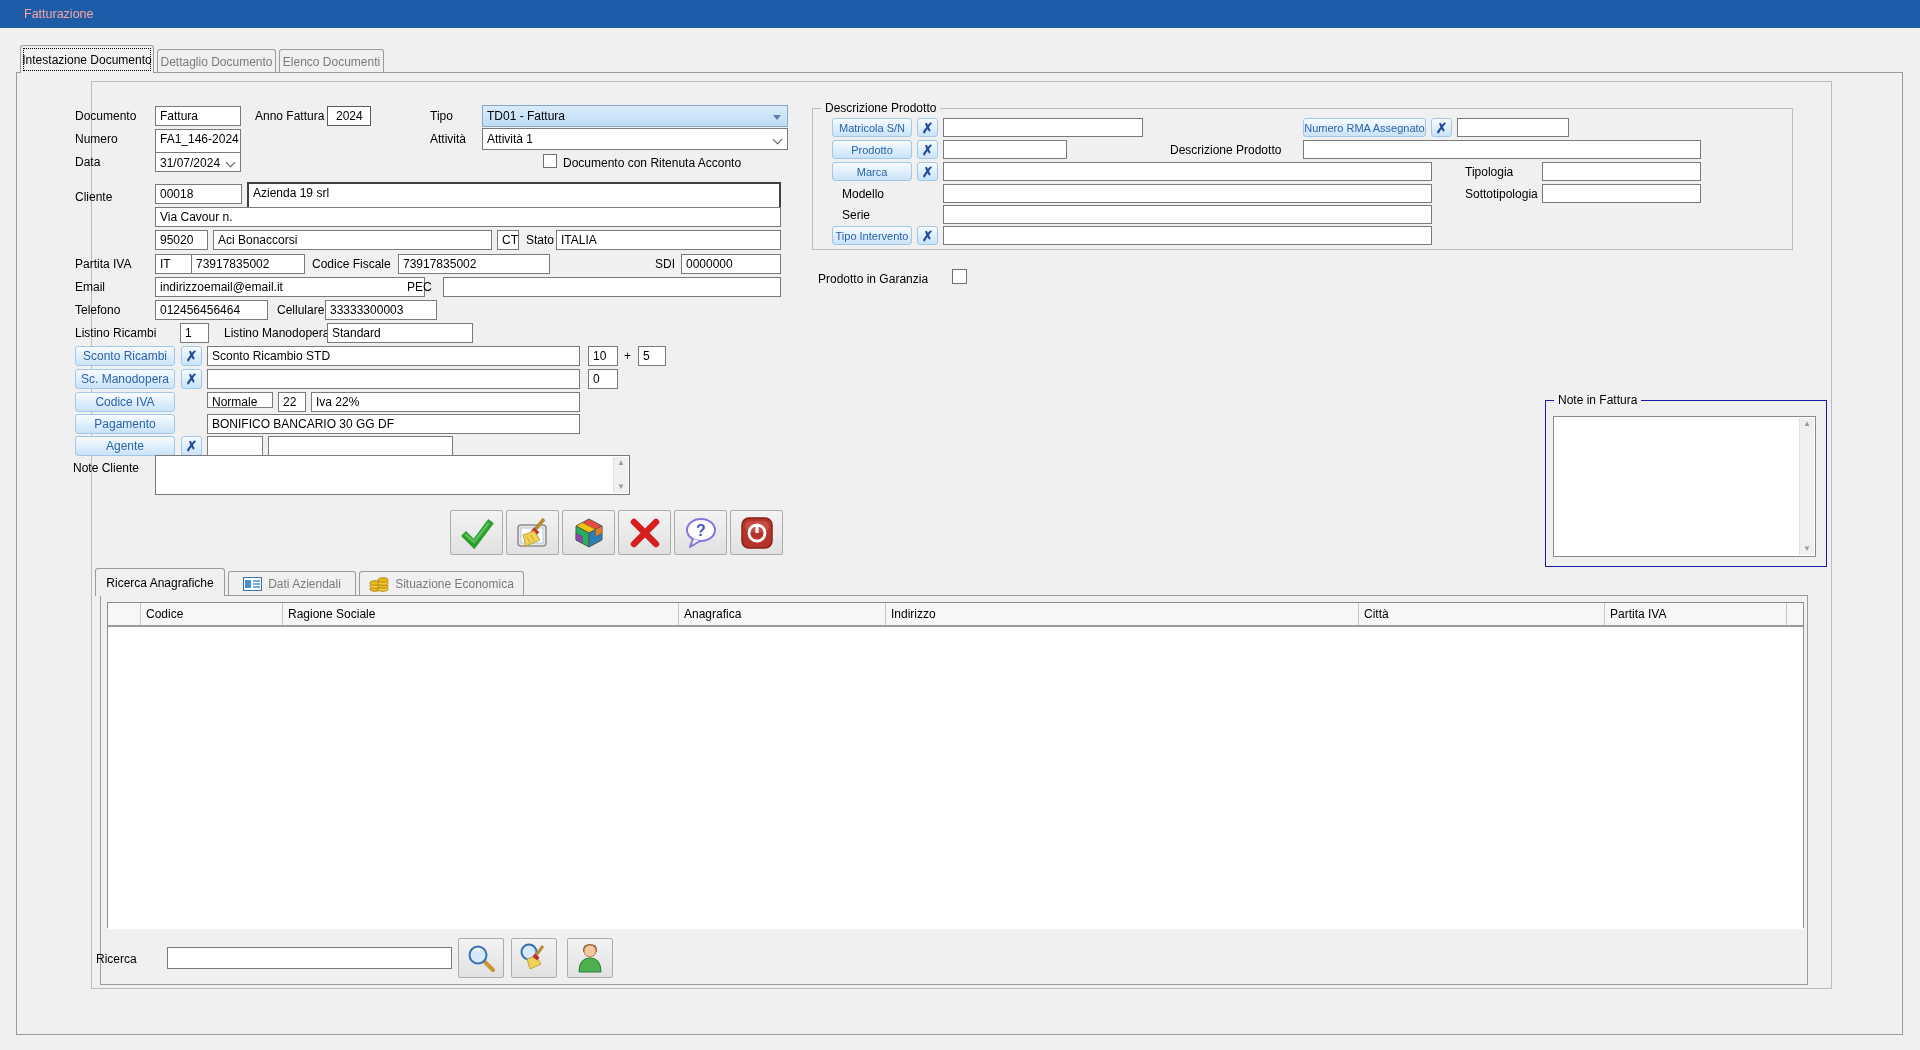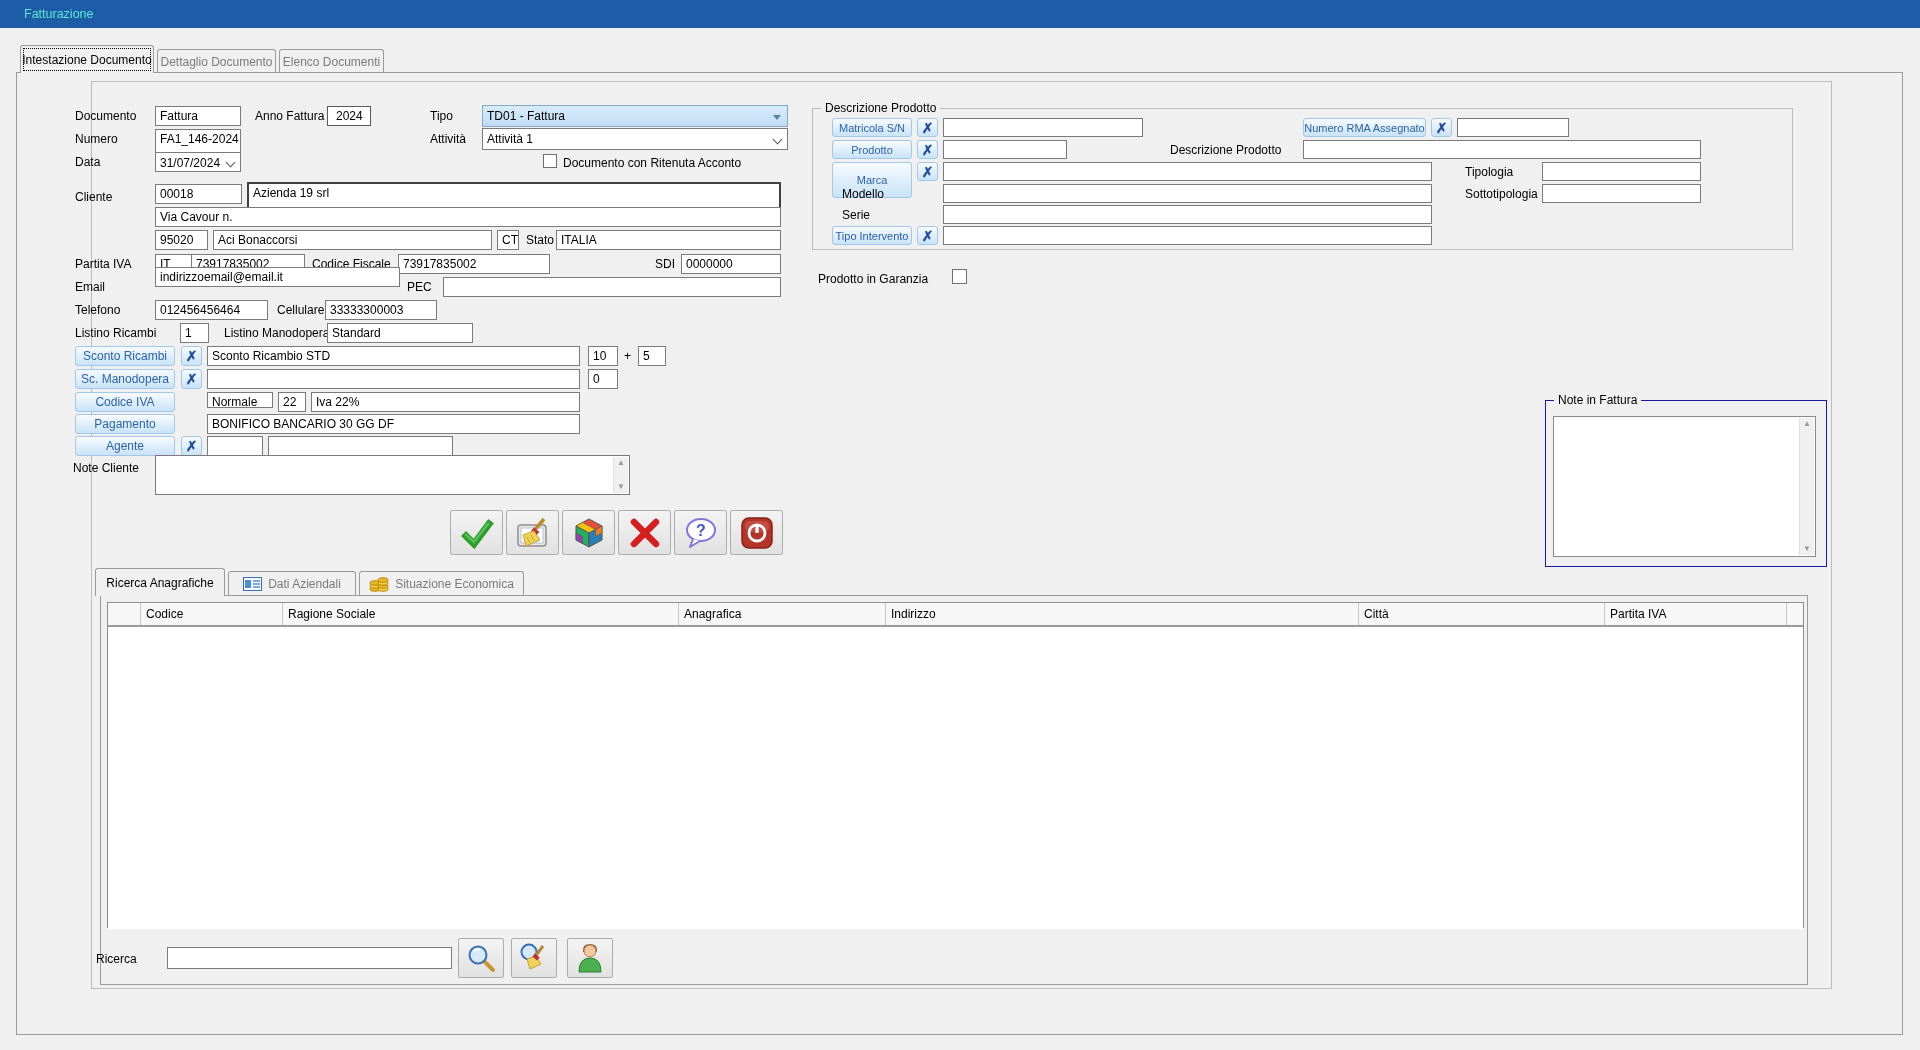--- a/index.html
+++ b/index.html
@@ -22,21 +22,21 @@
   .txtarea { position:absolute; background:#FFFFFF; border:1px solid #7A7A7A; }
   .vscroll { position:absolute; top:1px; right:1px; bottom:1px; width:15px; background:#F0F0F0; border-left:1px solid #E0E0E0; display:flex; flex-direction:column; justify-content:space-between; align-items:center; padding:2px 0; }
   .vscroll span { color:#9A9A9A; font-size:8px; line-height:8px; }
   .toolbtn { position:absolute; width:53px; height:45px; background:linear-gradient(#F3F3F3,#E1E1E1); border:1px solid #ADADAD; border-radius:2px; display:flex; align-items:center; justify-content:center; }
   .tab { position:absolute; background:#F0F0F0; border:1px solid #9B9B9B; border-bottom:none; border-radius:3px 3px 0 0; display:flex; align-items:center; justify-content:center; font-size:12px; white-space:nowrap; }
   .tab.inactive { color:#7A7A7A; }
   .tab.active { z-index:5; background:#F0F0F0; }
   .tab .focusdots { position:absolute; inset:3px; outline:1px dotted #000; }
   .hdrcell { height:22px; border-right:1px solid #C6C6C6; background:#F7F7F7; display:flex; align-items:center; padding-left:5px; font-size:12px; white-space:nowrap; overflow:hidden; }
   .titlebar { position:absolute; left:0; top:0; width:1920px; height:28px; background:#1D5CA6; }
-  .titlebar .t { position:absolute; left:24px; top:7px; color:#5eead4; font-size:12.5px; }
+  .titlebar .t { position:absolute; left:24px; top:7px; color:#fca5a5; font-size:12.5px; }
 </style>
 </head>
 <body>
 
 <div id="root">
 
   <div class="titlebar">
     <div class="t">Fatturazione</div>
   </div>
 
@@ -94,21 +94,21 @@
 
   <div class="lbl" style="left:75px; top:257px;">Partita IVA</div>
   <div class="tb" style="left:155px; top:254px; width:51px; height:20px;">IT</div>
   <div class="tb" style="left:191px; top:254px; width:114px; height:20px;">73917835002</div>
   <div class="lbl" style="left:312px; top:257px;">Codice Fiscale</div>
   <div class="tb" style="left:398px; top:254px; width:152px; height:20px;">73917835002</div>
   <div class="lbl" style="left:655px; top:257px;">SDI</div>
   <div class="tb" style="left:681px; top:254px; width:100px; height:20px;">0000000</div>
 
   <div class="lbl" style="left:75px; top:280px;">Email</div>
-  <div class="tb" style="left:155px; top:267px; width:245px; height:20px;">indirizzoemail@email.it</div>
+  <div class="tb" style="left:155px; top:277px; width:270px; height:20px;">indirizzoemail@email.it</div>
   <div class="lbl" style="left:407px; top:280px;">PEC</div>
   <div class="tb" style="left:443px; top:277px; width:338px; height:20px;"></div>
 
   <div class="lbl" style="left:75px; top:303px;">Telefono</div>
   <div class="tb" style="left:155px; top:300px; width:113px; height:20px;">012456456464</div>
   <div class="lbl" style="left:277px; top:303px;">Cellulare</div>
   <div class="tb" style="left:325px; top:300px; width:112px; height:20px;">33333300003</div>
 
   <div class="lbl" style="left:75px; top:326px;">Listino Ricambi</div>
   <div class="tb" style="left:180px; top:323px; width:29px; height:20px;">1</div>
@@ -206,21 +206,21 @@
   <div class="bb small" style="left:1303px; top:118px; width:123px; height:19px;">Numero RMA Assegnato</div>
   <div class="xb" style="left:1431px; top:118px; width:21px; height:19px;">✗</div>
   <div class="tb" style="left:1457px; top:118px; width:112px; height:19px;"></div>
 
   <div class="bb small" style="left:832px; top:140px; width:80px; height:19px;">Prodotto</div>
   <div class="xb" style="left:917px; top:140px; width:21px; height:19px;">✗</div>
   <div class="tb" style="left:943px; top:140px; width:124px; height:19px;"></div>
   <div class="lbl" style="left:1170px; top:143px;">Descrizione Prodotto</div>
   <div class="tb" style="left:1303px; top:140px; width:398px; height:19px;"></div>
 
-  <div class="bb small" style="left:832px; top:162px; width:80px; height:36px;">Marca</div>
+  <div class="bb small" style="left:832px; top:162px; width:80px; height:19px;">Marca</div>
   <div class="xb" style="left:917px; top:162px; width:21px; height:19px;">✗</div>
   <div class="tb" style="left:943px; top:162px; width:489px; height:19px;"></div>
   <div class="lbl" style="left:1465px; top:165px;">Tipologia</div>
   <div class="tb" style="left:1542px; top:162px; width:159px; height:19px;"></div>
 
   <div class="lbl" style="left:842px; top:187px;">Modello</div>
   <div class="tb" style="left:943px; top:184px; width:489px; height:19px;"></div>
   <div class="lbl" style="left:1465px; top:187px;">Sottotipologia</div>
   <div class="tb" style="left:1542px; top:184px; width:159px; height:19px;"></div>
 

